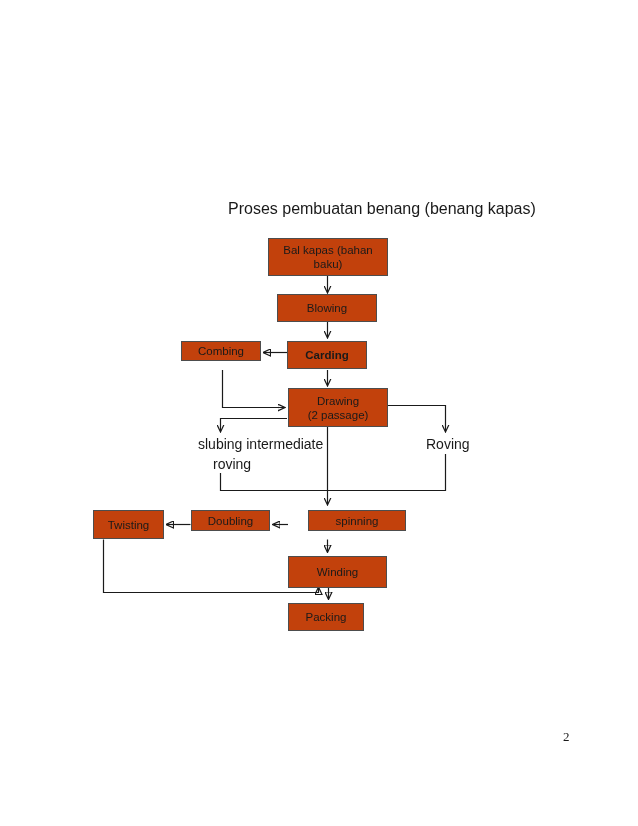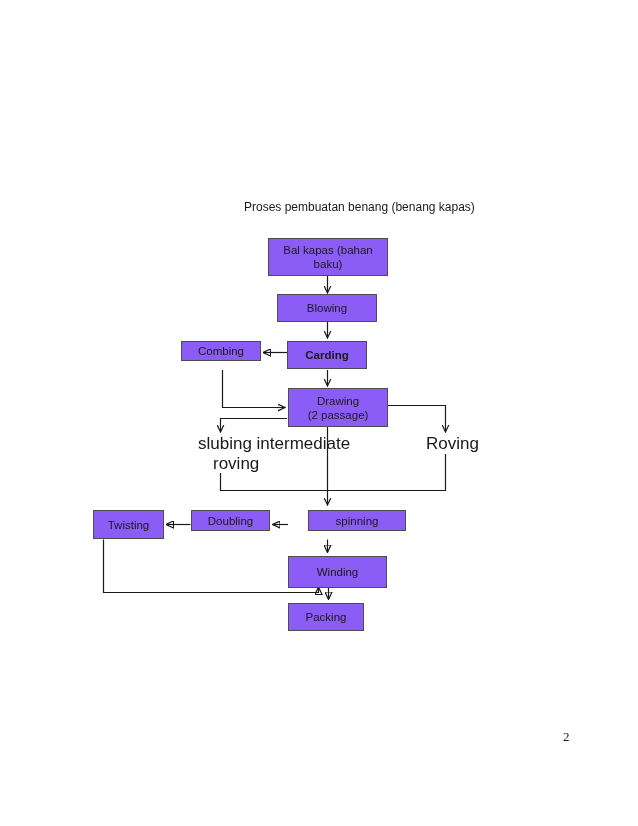--- a/index.html
+++ b/index.html
@@ -24,44 +24,44 @@
     height: 826px;
   }
   .connectors path {
     fill: none;
     stroke: #1a1a1a;
     stroke-width: 1.2;
   }
   .node {
     position: absolute;
     border: 1px solid #4d4d4d;
-    background: #8b5cf6;
+    background: #c2410c;
     display: flex;
     flex-direction: column;
     align-items: center;
     justify-content: center;
     text-align: center;
     font-size: 11.5px;
     line-height: 14px;
     color: #1a1a1a;
     box-sizing: border-box;
   }
   .node span { display: block; }
   .flabel {
     position: absolute;
-    font-size: 17px;
+    font-size: 14px;
     line-height: 14px;
     white-space: nowrap;
     color: #1a1a1a;
   }
   .title {
     position: absolute;
-    left: 244px;
+    left: 228px;
     top: 200px;
-    font-size: 12px;
+    font-size: 16px;
     white-space: nowrap;
     color: #1a1a1a;
   }
   .page-number {
     position: absolute;
     left: 563px;
     top: 729px;
     font-family: "Liberation Serif", serif;
     font-size: 13px;
     color: #1a1a1a;

